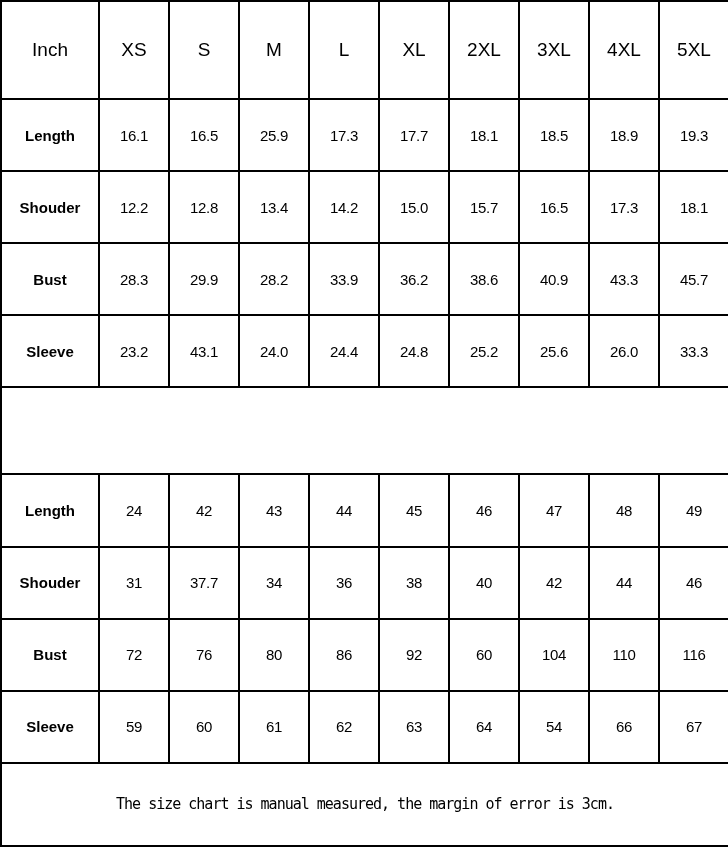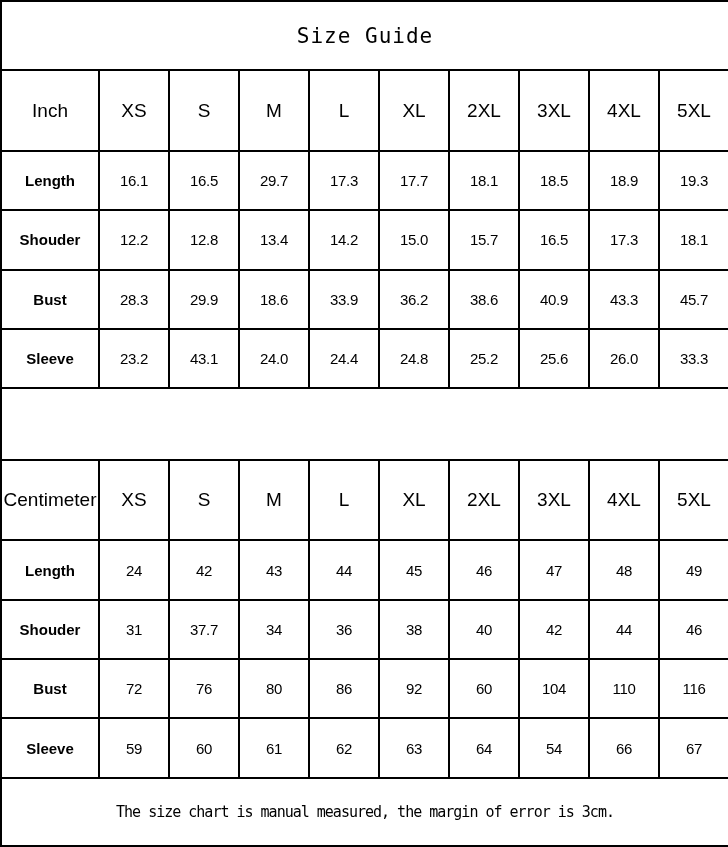--- a/index.html
+++ b/index.html
@@ -71,42 +71,39 @@
       <col class="size-col">
       <col class="size-col">
     <col class="size-col">
       <col class="size-col">
       <col class="size-col">
       <col class="size-col">
     <col class="size-col">
   </colgroup>
 
   <tbody>
-      <tr>
-    <td class="title-cell" colspan="10">Size Guide</td>
-  </tr>
 
   <tr class="header-row">
     <th>Inch</th>
     <th>XS</th>
     <th>S</th>
     <th>M</th>
     <th>L</th>
     <th>XL</th>
     <th>2XL</th>
     <th>3XL</th>
     <th>4XL</th>
     <th>5XL</th>
   </tr>
 
   <tr class="data-row">
     <td class="row-label">Length</td>
     <td class="value-cell">16.1</td>
     <td class="value-cell">16.5</td>
-    <td class="value-cell">29.7</td>
+    <td class="value-cell">25.9</td>
     <td class="value-cell">17.3</td>
     <td class="value-cell">17.7</td>
     <td class="value-cell">18.1</td>
     <td class="value-cell">18.5</td>
     <td class="value-cell">18.9</td>
     <td class="value-cell">19.3</td>
   </tr>
 
   <tr class="data-row">
     <td class="row-label">Shouder</td>
@@ -118,21 +115,21 @@
     <td class="value-cell">15.7</td>
     <td class="value-cell">16.5</td>
     <td class="value-cell">17.3</td>
     <td class="value-cell">18.1</td>
   </tr>
 
   <tr class="data-row">
     <td class="row-label">Bust</td>
     <td class="value-cell">28.3</td>
     <td class="value-cell">29.9</td>
-    <td class="value-cell">18.6</td>
+    <td class="value-cell">28.2</td>
     <td class="value-cell">33.9</td>
     <td class="value-cell">36.2</td>
     <td class="value-cell">38.6</td>
     <td class="value-cell">40.9</td>
     <td class="value-cell">43.3</td>
     <td class="value-cell">45.7</td>
   </tr>
 
   <tr class="data-row">
     <td class="row-label">Sleeve</td>
@@ -144,32 +141,20 @@
     <td class="value-cell">25.2</td>
     <td class="value-cell">25.6</td>
     <td class="value-cell">26.0</td>
     <td class="value-cell">33.3</td>
   </tr>
 
   <tr class="spacer-row">
     <td colspan="10"></td>
   </tr>
 
-  <tr class="header-row">
-    <th>Centimeter</th>
-    <th>XS</th>
-    <th>S</th>
-    <th>M</th>
-    <th>L</th>
-    <th>XL</th>
-    <th>2XL</th>
-    <th>3XL</th>
-    <th>4XL</th>
-    <th>5XL</th>
-  </tr>
 
   <tr class="data-row">
     <td class="row-label">Length</td>
     <td class="value-cell">24</td>
     <td class="value-cell">42</td>
     <td class="value-cell">43</td>
     <td class="value-cell">44</td>
     <td class="value-cell">45</td>
     <td class="value-cell">46</td>
     <td class="value-cell">47</td>

